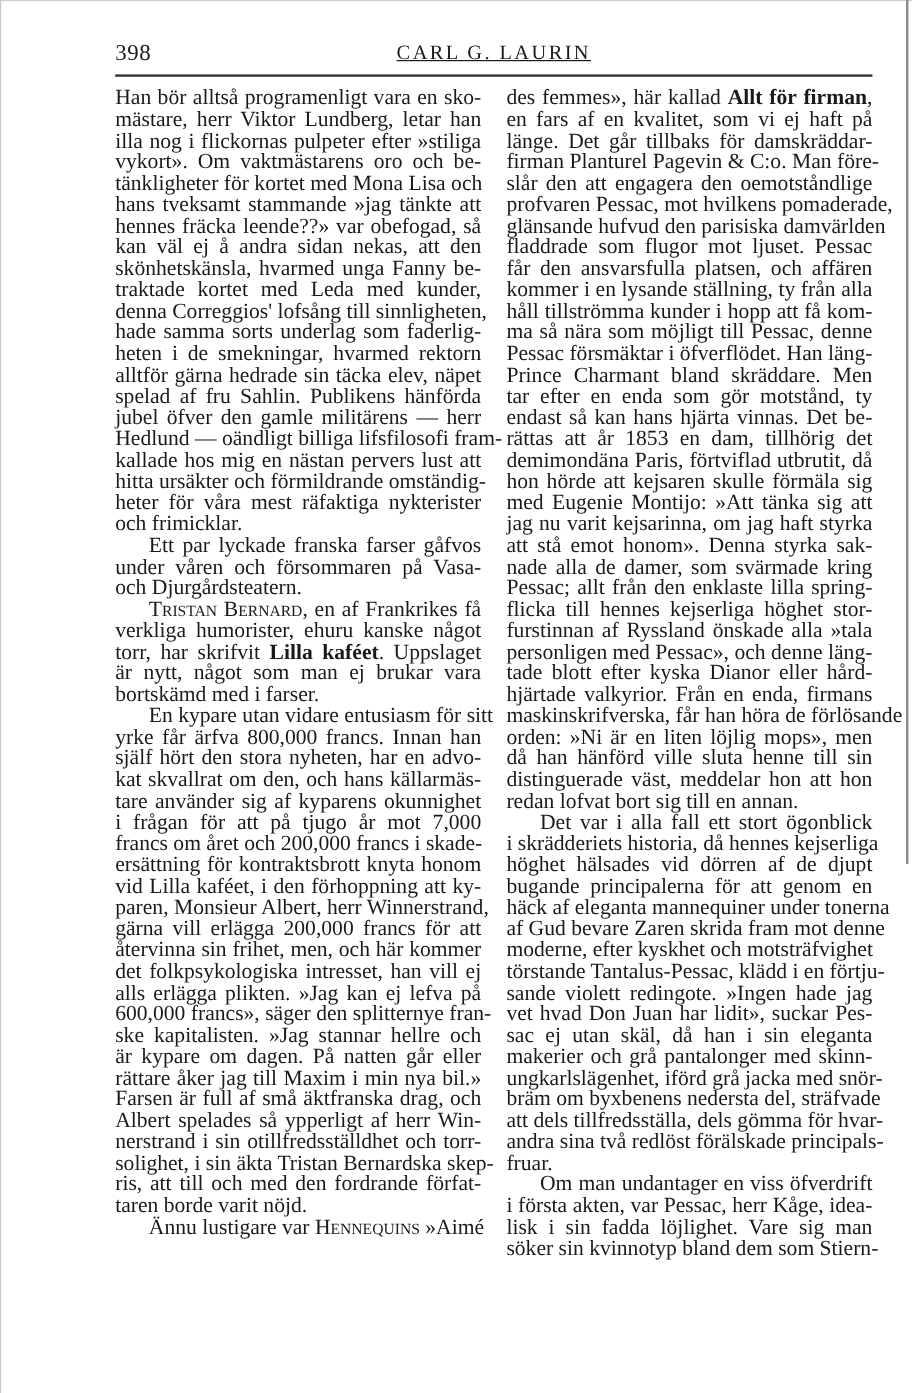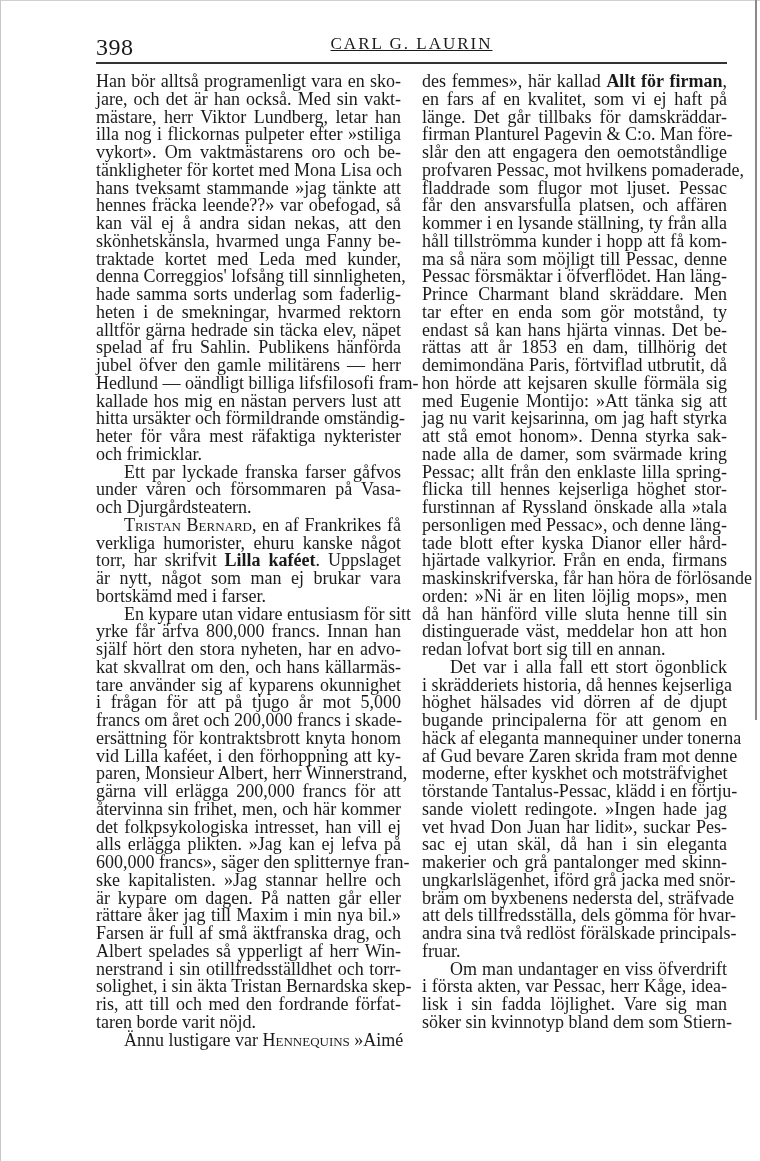--- a/index.html
+++ b/index.html
@@ -4,21 +4,21 @@
 <style>
   html, body { margin:0; padding:0; }
   body {
     width:760px; height:1161px; background:#ffffff; position:relative; overflow:hidden;
     font-family:"Liberation Serif", "DejaVu Serif", serif; color:#1a1a1a;
   }
   .edge-left { position:absolute; left:0; top:0; width:1px; height:1161px; background:#c8c8c8; }
   .edge-right { position:absolute; left:755px; top:0; width:2px; height:720px; background:#8a8a8a; }
   .edge-top { position:absolute; left:0; top:0; width:760px; height:1px; background:#d0d0d0; }
   .header { position:absolute; left:96px; top:32px; width:631px; height:30px; }
-  .page-number { position:absolute; left:0; top:2px; font-size:24px; letter-spacing:0.5px;font-family:Liberation Serif, serif; }
+  .page-number { position:absolute; left:0; top:2px; font-size:19px; letter-spacing:0.5px;font-family:Liberation Serif, serif; }
   .running-title { position:absolute; left:0; width:631px; top:2px; text-align:center; font-size:17px; letter-spacing:2px;text-decoration:underline; }
   .header-rule { position:absolute; left:96px; top:62px; width:631px; height:1.5px; background:#333; }
   .col { position:absolute; top:73px; width:305px; font-size:18px; line-height:17.75px; text-align:justify; }
   .col-left { left:96px; }
   .col-right { left:422px; }
   .line { display:block; height:17.75px; white-space:nowrap; text-align:justify; text-align-last:justify; overflow:visible; }
   .line.last { text-align-last:left; }
   .line.indent { padding-left:28px; }
   .sc { font-variant:small-caps; }
   .it { font-weight:bold; }
@@ -31,21 +31,20 @@
 <div class="edge-right"></div>
 
 <div class="header">
   <span class="page-number">398</span>
   <span class="running-title">CARL G. LAURIN</span>
 </div>
 <div class="header-rule"></div>
 
 <div class="col col-left" id="col-left">
     <span class="line"><span>Han bör alltså programenligt vara en sko-</span></span>
-    <span class="line"><span>jare, och det är han också. Med sin vakt-</span></span>
     <span class="line"><span>mästare, herr Viktor Lundberg, letar han</span></span>
     <span class="line"><span>illa nog i flickornas pulpeter efter »stiliga</span></span>
     <span class="line"><span>vykort». Om vaktmästarens oro och be-</span></span>
     <span class="line"><span>tänkligheter för kortet med Mona Lisa och</span></span>
     <span class="line"><span>hans tveksamt stammande »jag tänkte att</span></span>
     <span class="line"><span>hennes fräcka leende??» var obefogad, så</span></span>
     <span class="line"><span>kan väl ej å andra sidan nekas, att den</span></span>
     <span class="line"><span>skönhetskänsla, hvarmed unga Fanny be-</span></span>
     <span class="line"><span>traktade kortet med Leda med kunder,</span></span>
     <span class="line"><span>denna Correggios' lofsång till sinnligheten,</span></span>
@@ -65,21 +64,21 @@
     <span class="line indent"><span class="sc">Tristan Bernard</span><span>, en af Frankrikes få</span></span>
     <span class="line"><span>verkliga humorister, ehuru kanske något</span></span>
     <span class="line"><span>torr, har skrifvit </span><span class="it">Lilla kaféet</span><span>. Uppslaget</span></span>
     <span class="line"><span>är nytt, något som man ej brukar vara</span></span>
     <span class="line last"><span>bortskämd med i farser.</span></span>
     <span class="line indent"><span>En kypare utan vidare entusiasm för sitt</span></span>
     <span class="line"><span>yrke får ärfva 800,000 francs. Innan han</span></span>
     <span class="line"><span>själf hört den stora nyheten, har en advo-</span></span>
     <span class="line"><span>kat skvallrat om den, och hans källarmäs-</span></span>
     <span class="line"><span>tare använder sig af kyparens okunnighet</span></span>
-    <span class="line"><span>i frågan för att på tjugo år mot 5,000</span></span>
+    <span class="line"><span>i frågan för att på tjugo år mot 7,000</span></span>
     <span class="line"><span>francs om året och 200,000 francs i skade-</span></span>
     <span class="line"><span>ersättning för kontraktsbrott knyta honom</span></span>
     <span class="line"><span>vid Lilla kaféet, i den förhoppning att ky-</span></span>
     <span class="line"><span>paren, Monsieur Albert, herr Winnerstrand,</span></span>
     <span class="line"><span>gärna vill erlägga 200,000 francs för att</span></span>
     <span class="line"><span>återvinna sin frihet, men, och här kommer</span></span>
     <span class="line"><span>det folkpsykologiska intresset, han vill ej</span></span>
     <span class="line"><span>alls erlägga plikten. »Jag kan ej lefva på</span></span>
     <span class="line"><span>600,000 francs», säger den splitternye fran-</span></span>
     <span class="line"><span>ske kapitalisten. »Jag stannar hellre och</span></span>
@@ -93,20 +92,21 @@
     <span class="line last"><span>taren borde varit nöjd.</span></span>
     <span class="line indent"><span>Ännu lustigare var </span><span class="sc">Hennequins</span><span> »Aimé</span></span>
   </div>
 <div class="col col-right" id="col-right">
     <span class="line"><span>des femmes», här kallad </span><span class="it">Allt för firman</span><span>,</span></span>
     <span class="line"><span>en fars af en kvalitet, som vi ej haft på</span></span>
     <span class="line"><span>länge. Det går tillbaks för damskräddar-</span></span>
     <span class="line"><span>firman Planturel Pagevin &amp; C:o. Man före-</span></span>
     <span class="line"><span>slår den att engagera den oemotståndlige</span></span>
     <span class="line"><span>profvaren Pessac, mot hvilkens pomaderade,</span></span>
+    <span class="line"><span>glänsande hufvud den parisiska damvärlden</span></span>
     <span class="line"><span>fladdrade som flugor mot ljuset. Pessac</span></span>
     <span class="line"><span>får den ansvarsfulla platsen, och affären</span></span>
     <span class="line"><span>kommer i en lysande ställning, ty från alla</span></span>
     <span class="line"><span>håll tillströmma kunder i hopp att få kom-</span></span>
     <span class="line"><span>ma så nära som möjligt till Pessac, denne</span></span>
     <span class="line"><span>Pessac försmäktar i öfverflödet. Han läng-</span></span>
     <span class="line"><span>Prince Charmant bland skräddare. Men</span></span>
     <span class="line"><span>tar efter en enda som gör motstånd, ty</span></span>
     <span class="line"><span>endast så kan hans hjärta vinnas. Det be-</span></span>
     <span class="line"><span>rättas att år 1853 en dam, tillhörig det</span></span>

